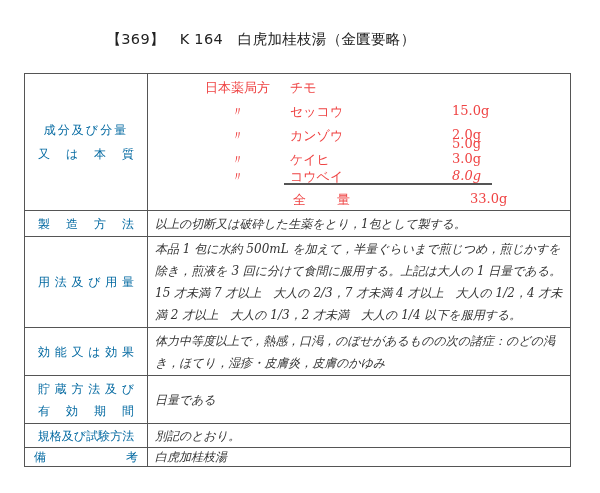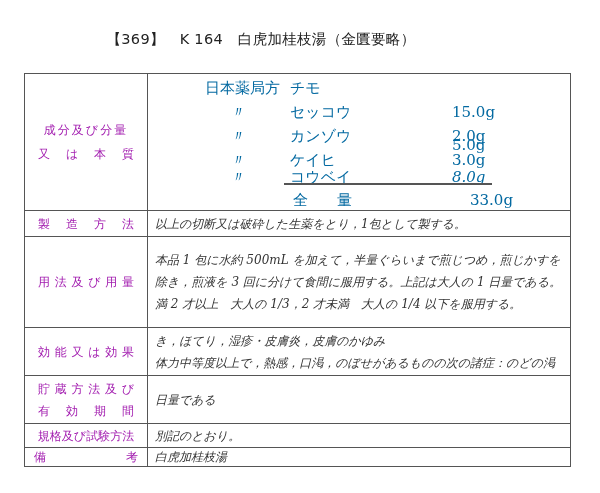--- a/index.html
+++ b/index.html
@@ -20,29 +20,29 @@
   }
   .row {
     position: absolute; left: 0; right: 0; border-top: 1.5px solid #555;
     box-sizing: border-box;
   }
   .row.first { border-top: none; }
   .lbl {
     position: absolute; left: 0; top: 0; bottom: 0; width: 123px;
     border-right: 1.5px solid #555; box-sizing: border-box;
     display: flex; flex-direction: column; justify-content: center; align-items: center;
-    font-size: 12px; line-height: 24px; color: #a21caf;
+    font-size: 12px; line-height: 24px; color: #0369a1;
   }
   .lbl .just { display: flex; justify-content: space-between; width: 96px; }
   .cell {
     position: absolute; left: 130px; right: 6px; top: 0; bottom: 0;
     font-size: 12px; line-height: 24px; color: #333;
     display: flex; flex-direction: column; justify-content: center; font-style: italic;
   }
-  .ing { position: absolute; font-size: 15px; color: #0369a1; white-space: nowrap; }
+  .ing { position: absolute; font-size: 13px; color: #ef4444; white-space: nowrap; }
   .underline-bar { position: absolute; left: 259px; width: 208px; height: 1.5px; background: #555; }
 </style>
 </head>
 <body>
 
 <div class="title">
   <span>【369】</span>
   <span>K 164</span>
   <span>白虎加桂枝湯（金匱要略）</span>
 </div>
@@ -116,38 +116,39 @@
         <span>法</span>
         <span>及</span>
         <span>び</span>
         <span>用</span>
         <span>量</span>
       </div>
     </div>
     <div class="cell" style="line-height:22px;">
       <div>本品 1 包に水約 500mL を加えて，半量ぐらいまで煎じつめ，煎じかすを</div>
       <div>除き，煎液を 3 回に分けて食間に服用する。上記は大人の 1 日量である。</div>
+      <div>15 才未満 7 才以上　大人の 2/3，7 才未満 4 才以上　大人の 1/2，4 才未</div>
       <div>満 2 才以上　大人の 1/3，2 才未満　大人の 1/4 以下を服用する。</div>
     </div>
   </div>
 
   <div class="row" style="top:253px; height:48px;">
     <div class="lbl">
       <div class="just">
         <span>効</span>
         <span>能</span>
         <span>又</span>
         <span>は</span>
         <span>効</span>
         <span>果</span>
       </div>
     </div>
     <div class="cell" style="line-height:22px;">
+      <div>体力中等度以上で，熱感，口渇，のぼせがあるものの次の諸症：のどの渇</div>
       <div>き，ほてり，湿疹・皮膚炎，皮膚のかゆみ</div>
-      <div>体力中等度以上で，熱感，口渇，のぼせがあるものの次の諸症：のどの渇</div>
     </div>
   </div>
 
   <div class="row" style="top:301px; height:48px;">
     <div class="lbl" style="line-height:22px;">
       <div class="just">
         <span>貯</span>
         <span>蔵</span>
         <span>方</span>
         <span>法</span>

